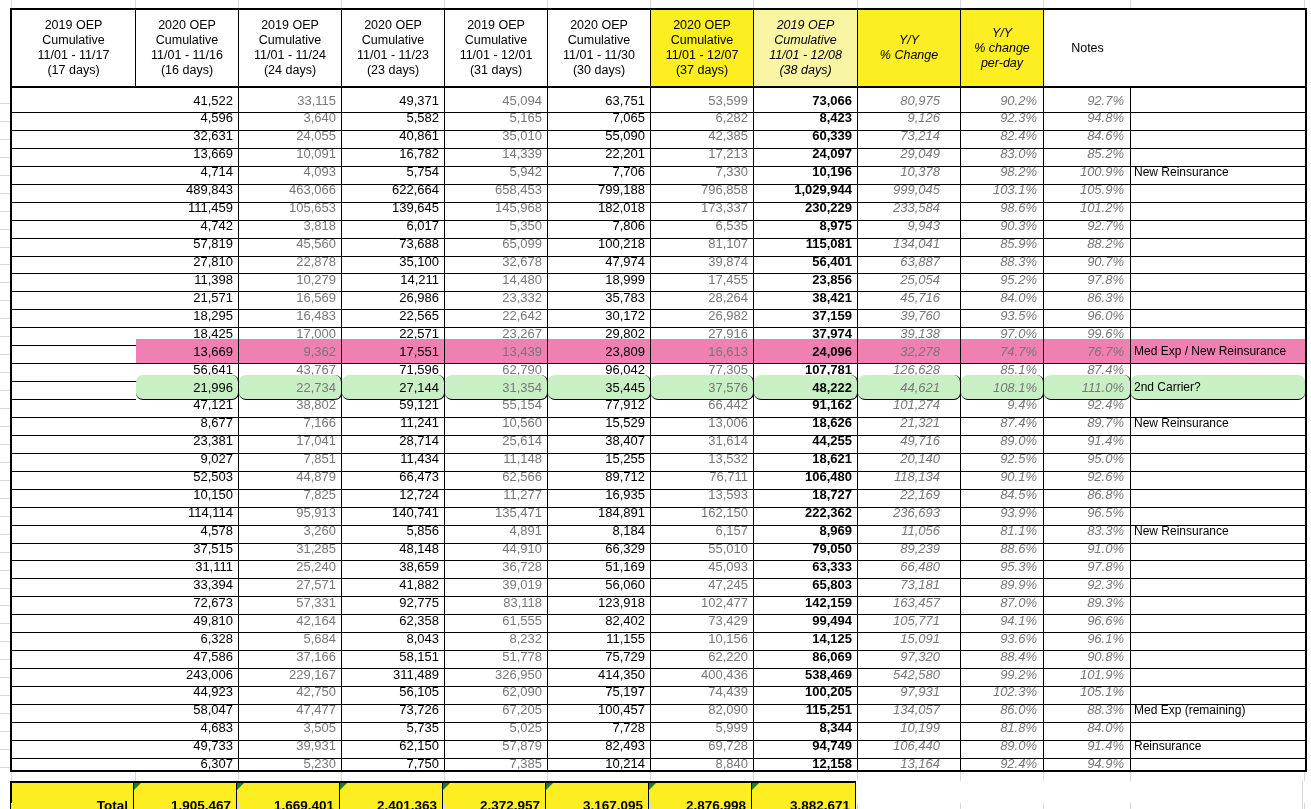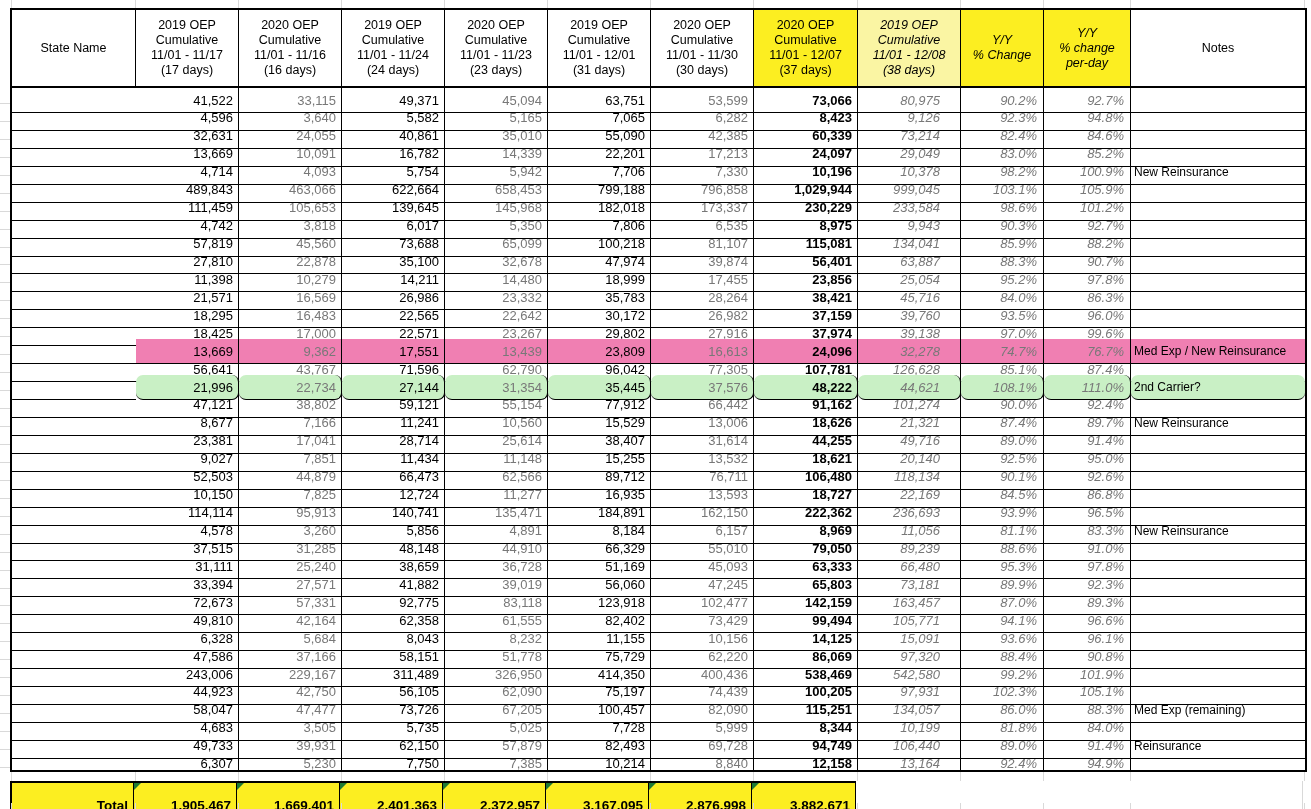--- a/index.html
+++ b/index.html
@@ -76,23 +76,20 @@
       <div class="stub-cell"></div>
       <div class="stub-cell"></div>
       <div class="stub-cell"></div>
       <div class="stub-cell"></div>
       <div class="stub-cell"></div>
     </div>
 
   <div class="tbl">
     <div class="hrow cols-grid">
         <div class="hcell ">
-          <div class="hline">State Name</div>
-        </div>
-        <div class="hcell ">
           <div class="hline">2019 OEP</div>
           <div class="hline">Cumulative</div>
           <div class="hline">11/01 - 11/17</div>
           <div class="hline">(17 days)</div>
         </div>
         <div class="hcell ">
           <div class="hline">2020 OEP</div>
           <div class="hline">Cumulative</div>
           <div class="hline">11/01 - 11/16</div>
           <div class="hline">(16 days)</div>
@@ -388,21 +385,21 @@
         <div class="trow cols-grid">
           <div class="cell c-state">Missouri</div>
           <div class="cell c-b">47,121</div>
           <div class="cell c-g">38,802</div>
           <div class="cell c-b">59,121</div>
           <div class="cell c-g">55,154</div>
           <div class="cell c-b">77,912</div>
           <div class="cell c-g">66,442</div>
           <div class="cell c-bold">91,162</div>
           <div class="cell c-ig">101,274</div>
-          <div class="cell c-pct">90.0%</div>
+          <div class="cell c-pct">9.4%</div>
           <div class="cell c-pct">92.4%</div>
           <div class="cell c-note"></div>
         </div>
         <div class="trow cols-grid">
           <div class="cell c-state">Montana</div>
           <div class="cell c-b">8,677</div>
           <div class="cell c-g">7,166</div>
           <div class="cell c-b">11,241</div>
           <div class="cell c-g">10,560</div>
           <div class="cell c-b">15,529</div>

